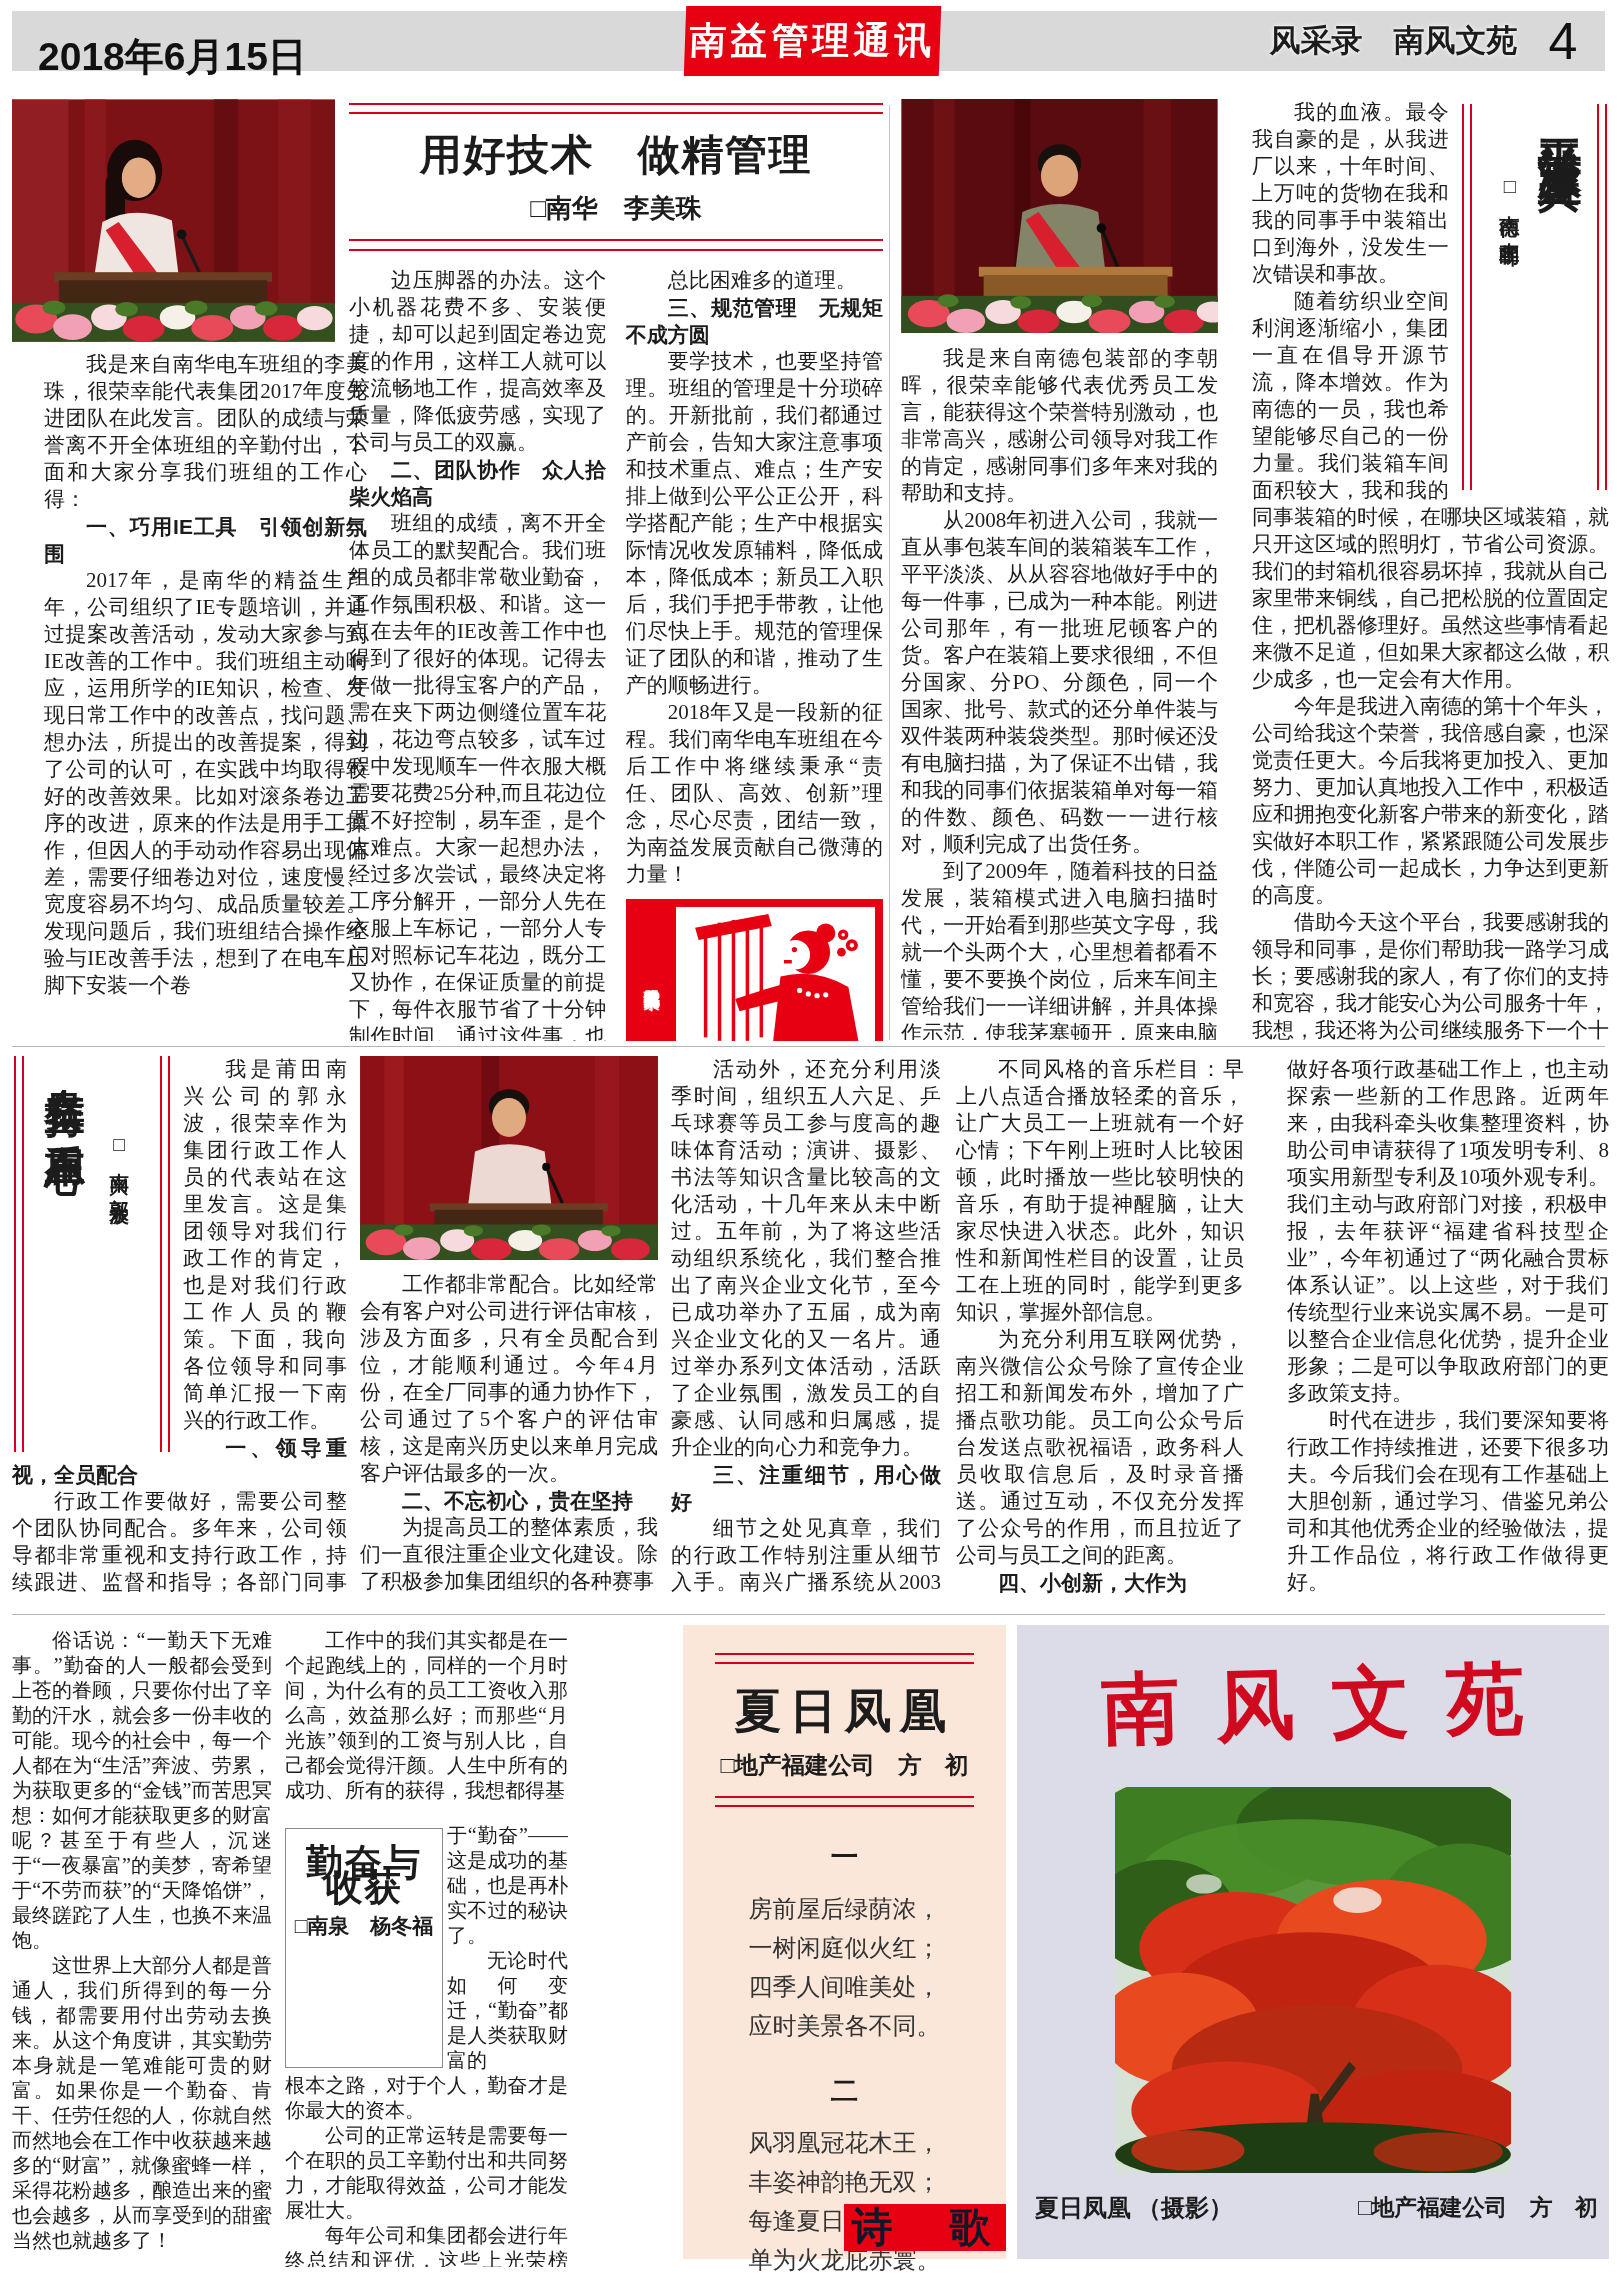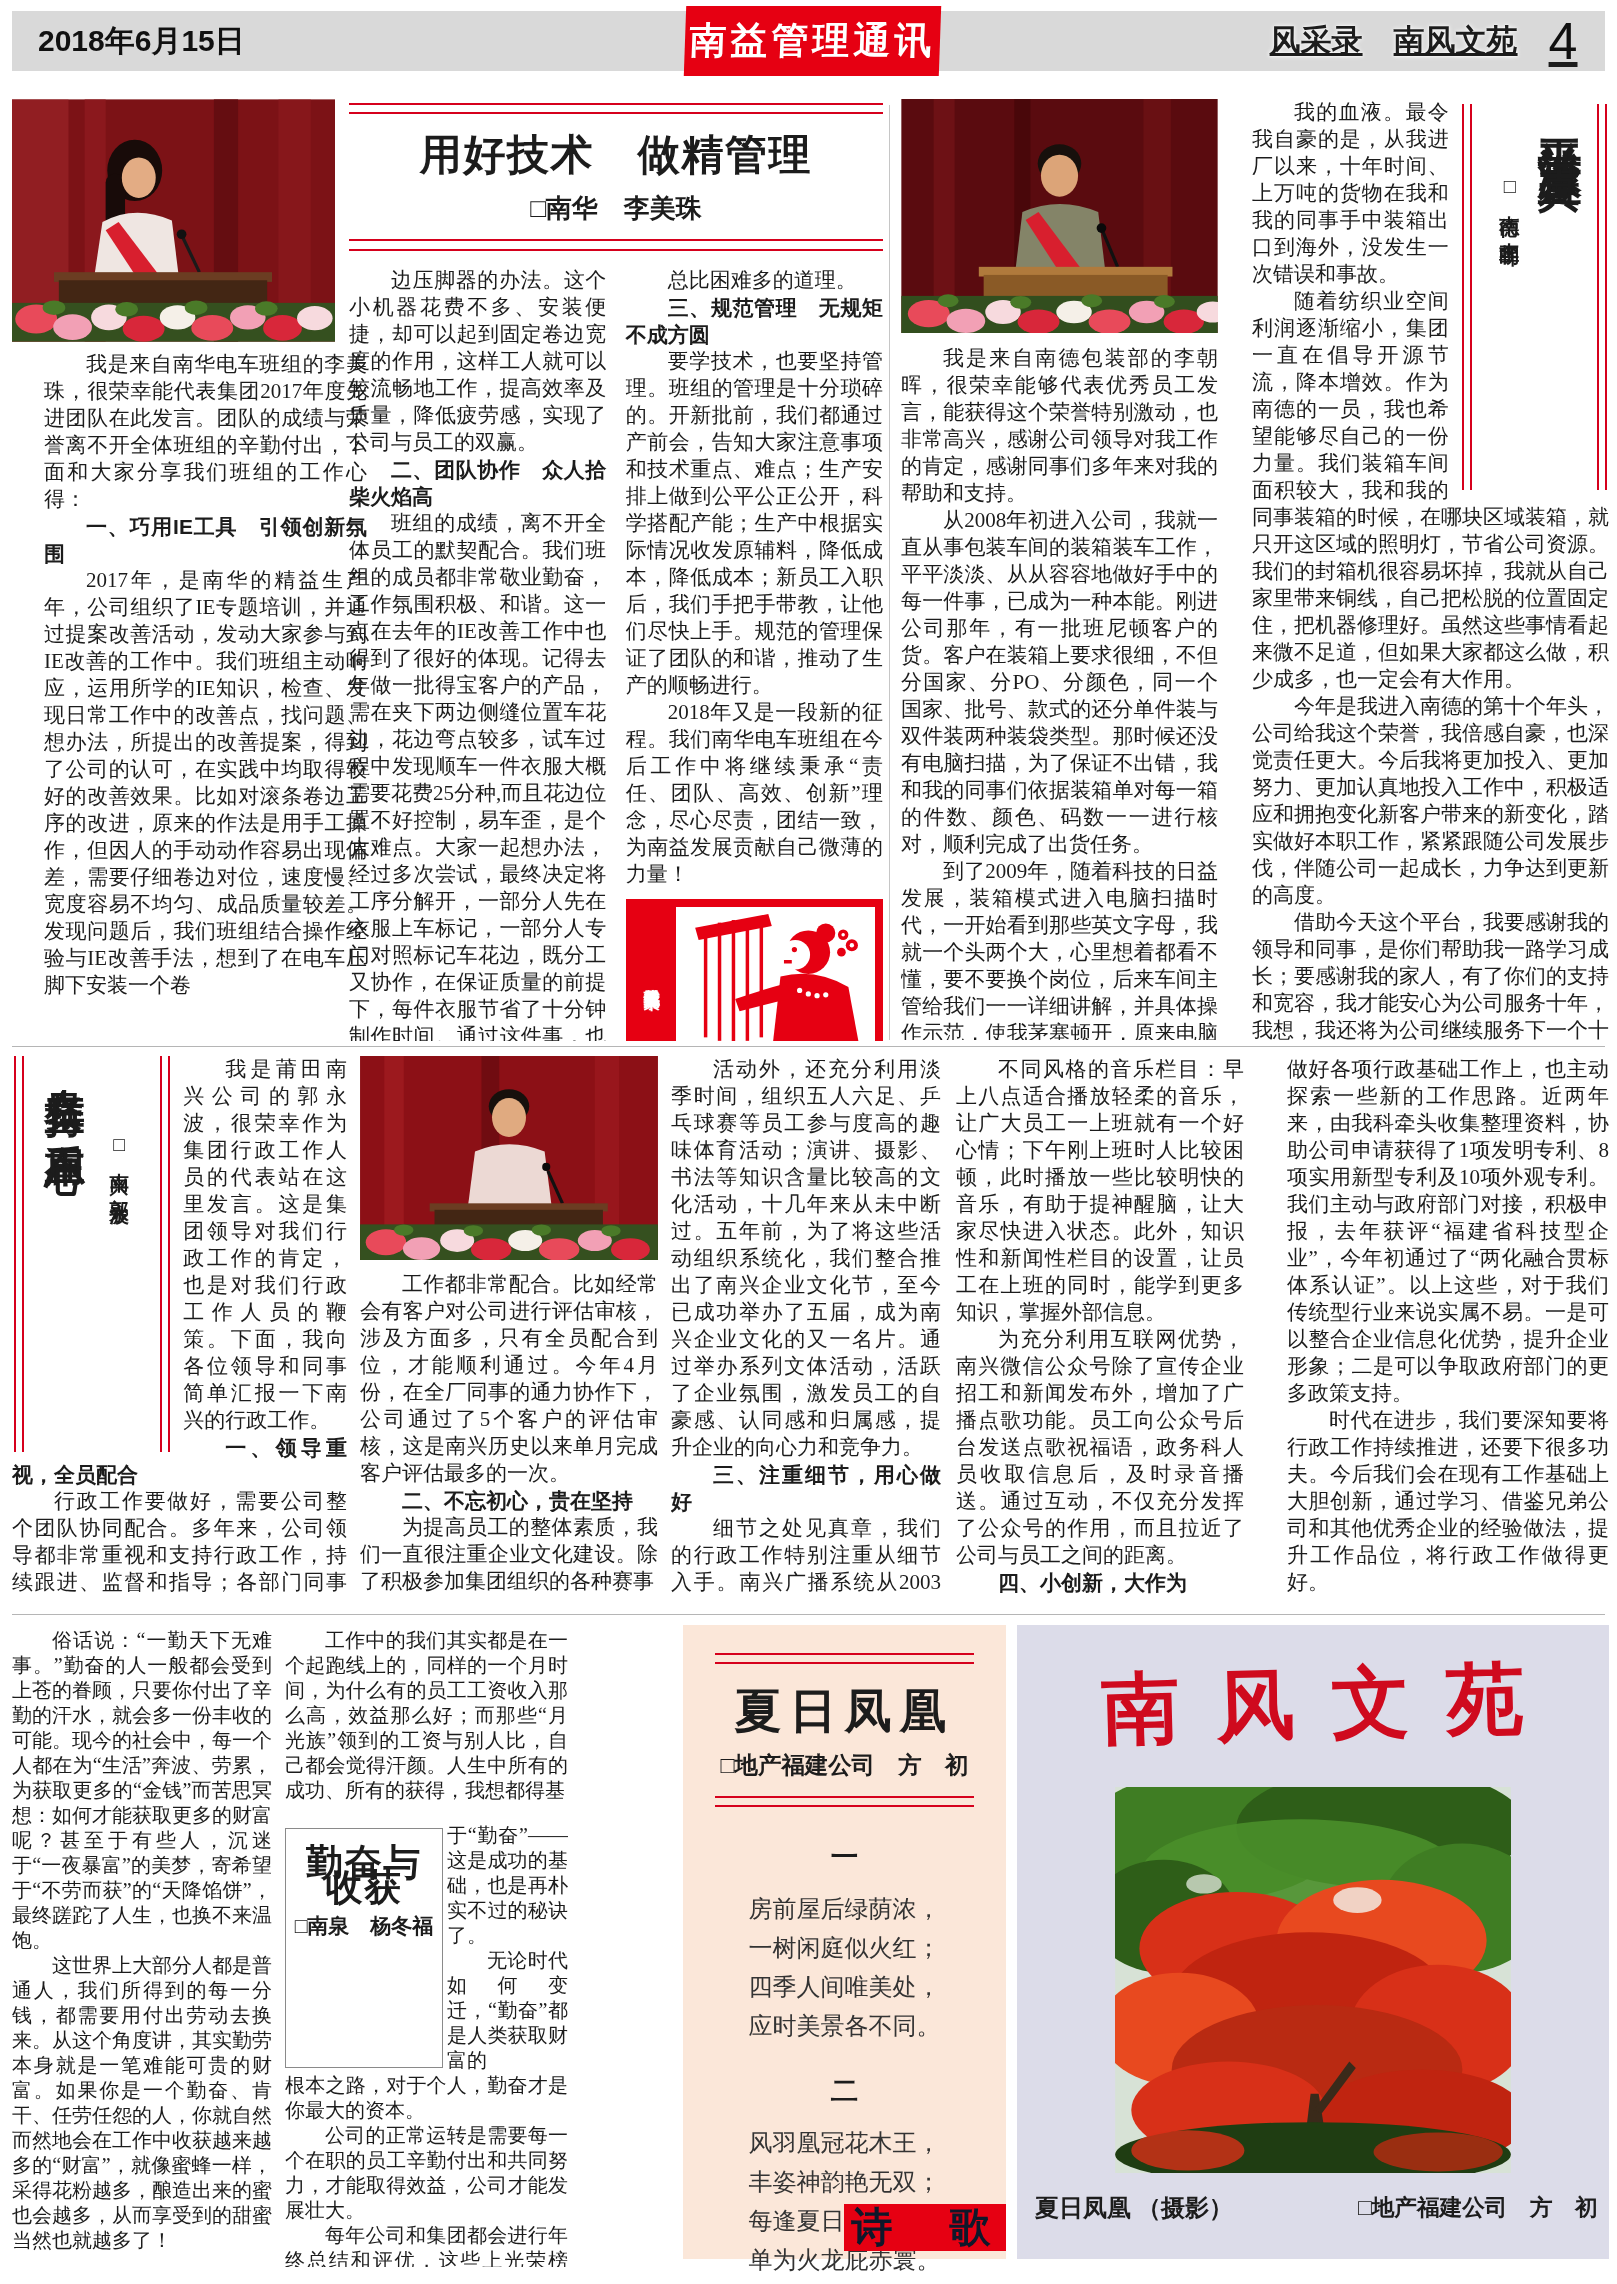--- a/index.html
+++ b/index.html
@@ -1,25 +1,25 @@
 <!DOCTYPE html>
 <html style="font-size:13px"><head>
 <meta charset="utf-8">
 <style>
   html,body{margin:0;padding:0;background:#888;}
   .page{position:relative;width:1617px;height:2284px;background:#ffffff;overflow:hidden;
         font-family:"Liberation Serif","DejaVu Serif",serif;color:#1c1c1c;}
   
   .header-bar{position:absolute;left:12px;top:11.3px;width:1593px;height:60px;background:#d9d9d9;}
-  .header-date{position:absolute;left:26px;top:0;height:60px;line-height:60px;
-        font-family:"Liberation Sans","DejaVu Sans",sans-serif;font-weight:700;font-size:30px;color:#111;}
+  .header-date{position:absolute;left:26px;top:16px;height:60px;line-height:60px;
+        font-family:"Liberation Sans","DejaVu Sans",sans-serif;font-weight:700;font-size:39px;color:#111;}
   .masthead{position:absolute;left:673px;top:-4.9px;width:255px;height:70px;background:#e60012;
         display:flex;align-items:center;justify-content:center;color:#fff;font-weight:700;
         font-size:37px;letter-spacing:4px;transform:skewX(-2deg);}
-  .header-right{position:absolute;right:27.5px;top:0;height:60px;display:flex;align-items:center;gap:31px;text-decoration:underline;}
+  .header-right{position:absolute;right:27.5px;top:0;height:60px;display:flex;align-items:center;gap:31px;}
   .header-right .sec{font-size:31px;font-weight:700;text-shadow:0 0 4.9px #fff,0 0 1.6px #fff;}
   .header-right .pageno{font-family:"Liberation Sans","DejaVu Sans",sans-serif;font-size:52px;font-weight:400;color:#111;}
   
   .bt{font-size:21px;line-height:27px;text-align:justify;}
   .para{text-indent:2em;margin:0;}
   .hd{font-family:"Liberation Sans","DejaVu Sans",sans-serif;font-weight:700;text-indent:2em;margin:0;}
   .abs{position:absolute;overflow:hidden;}
   .redrule{height:7.3px;border-top:2.4px solid #d6001c;border-bottom:2.4px solid #d6001c;}
   .vrail{width:6.5px;border-left:2.4px solid #d6001c;border-right:2.4px solid #d6001c;align-self:stretch;}
   .vtext{writing-mode:vertical-rl;text-orientation:upright;}

